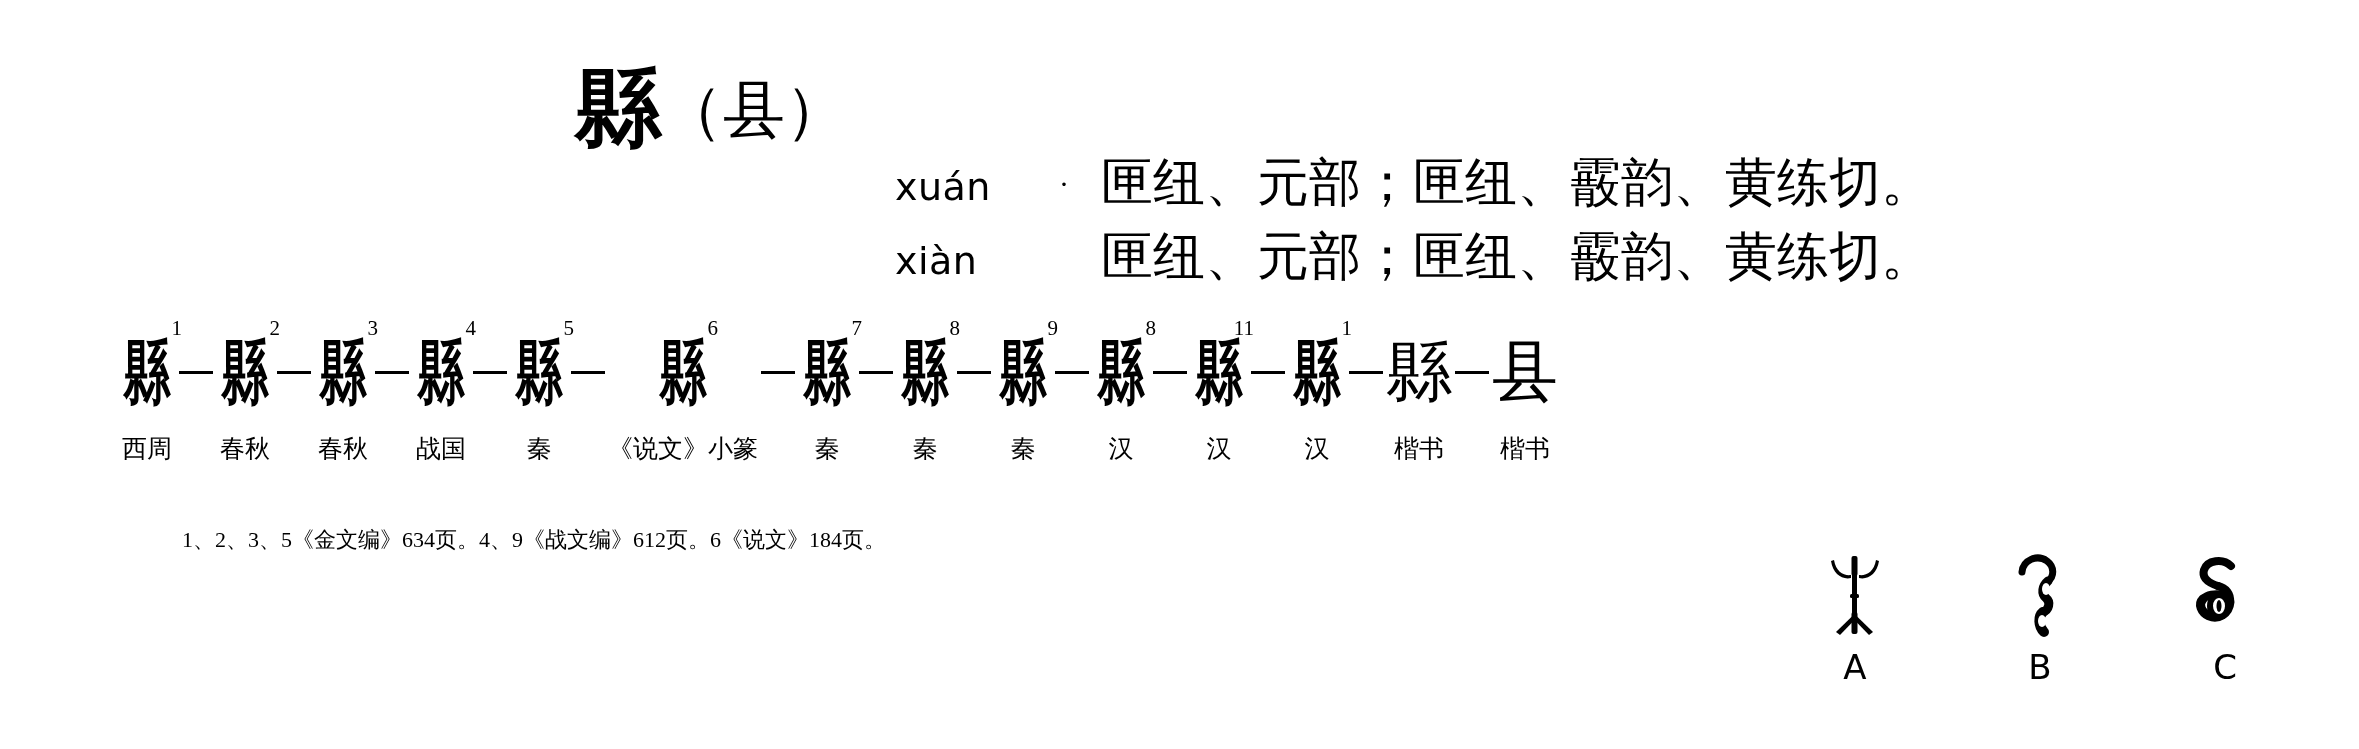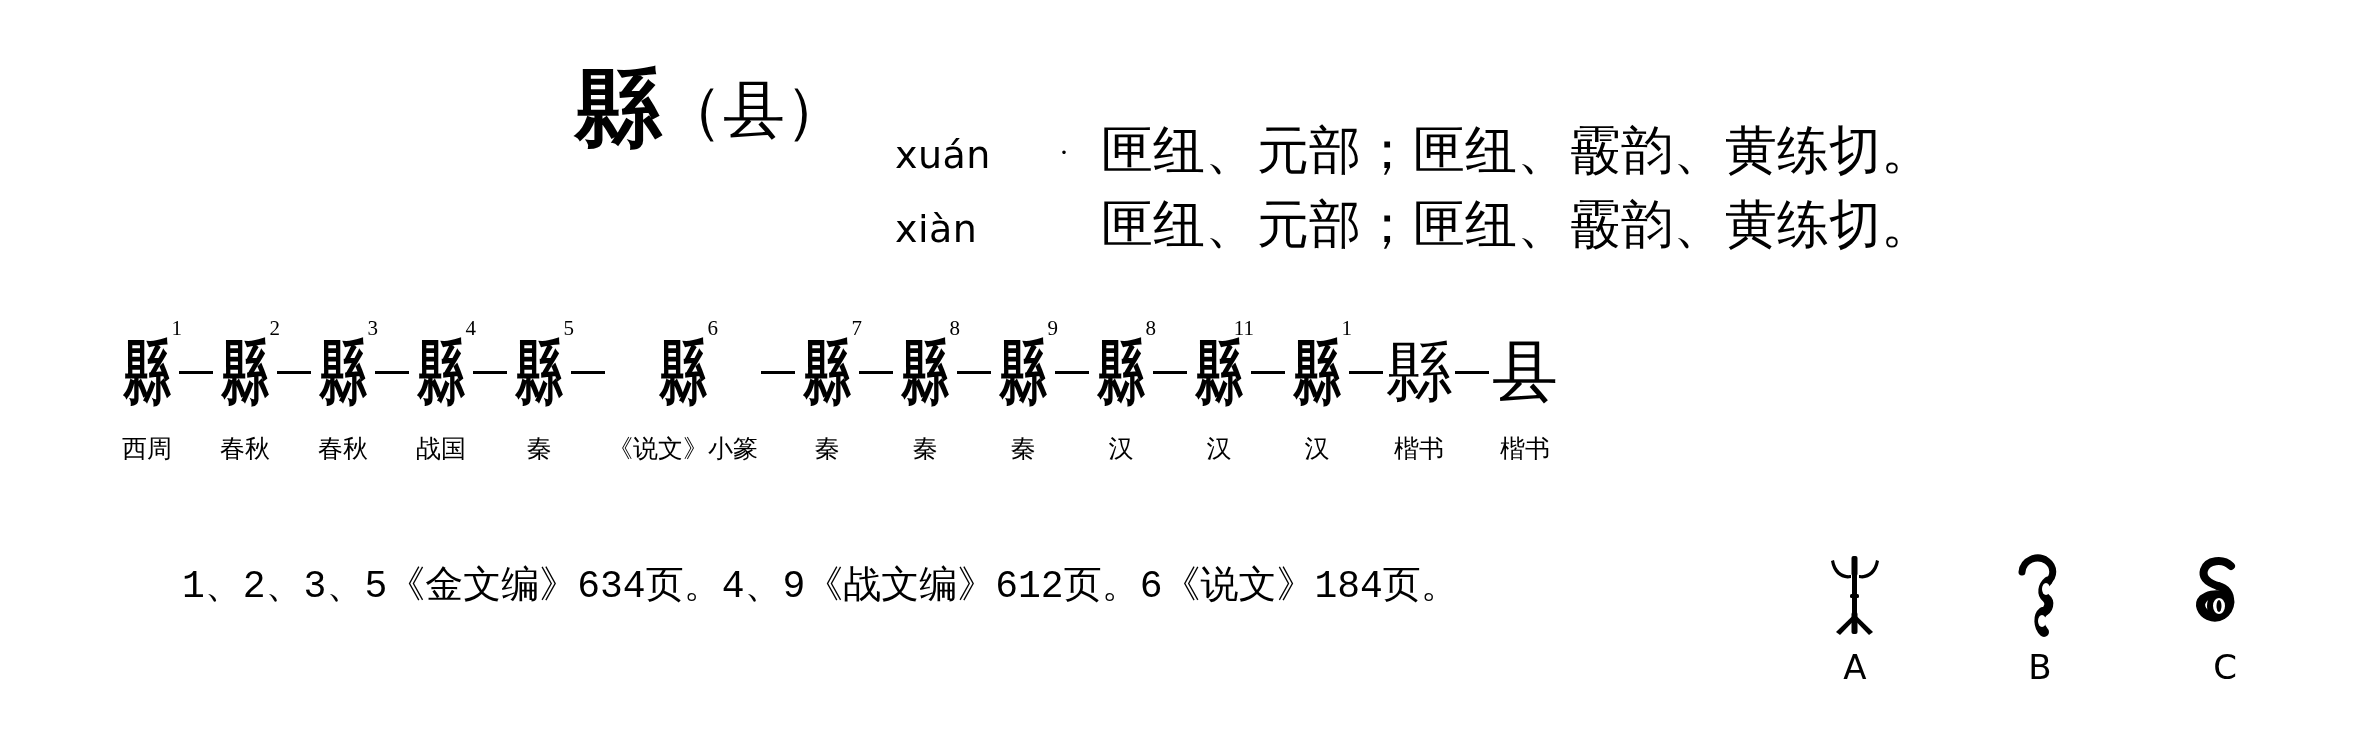--- a/index.html
+++ b/index.html
@@ -44,21 +44,21 @@
     line-height: 1;
     font-weight: 500;
     margin-left: 2px;
     position: relative;
     top: -6px;
   }
 
   #readings {
     position: absolute;
     left: 895px;
-    top: 86px;
+    top: 118px;
     width: 1420px;
   }
   .reading-row {
     display: flex;
     align-items: baseline;
     height: 74px;
   }
   .pinyin {
     font-family: "DejaVu Sans", "Liberation Sans", sans-serif;
     font-size: 38px;
@@ -148,24 +148,24 @@
     display: block;
     width: 34px;
     height: 3px;
     background: #000;
   }
 
   
   #footnotes {
     position: absolute;
     left: 100px;
-    top: 552px;
+    top: 520px;
     width: 1700px;
-    font-family: Liberation Mono, monospace;
-    font-size: 38px;
+    font-family: Liberation Serif, serif;
+    font-size: 22px;
     line-height: 1.85;
   }
   .fn-line-1 { text-indent: 82px; }
   .fn-line-2 { text-indent: 0px; }
 
   
   #components {
     position: absolute;
     left: 1790px;
     top: 548px;

